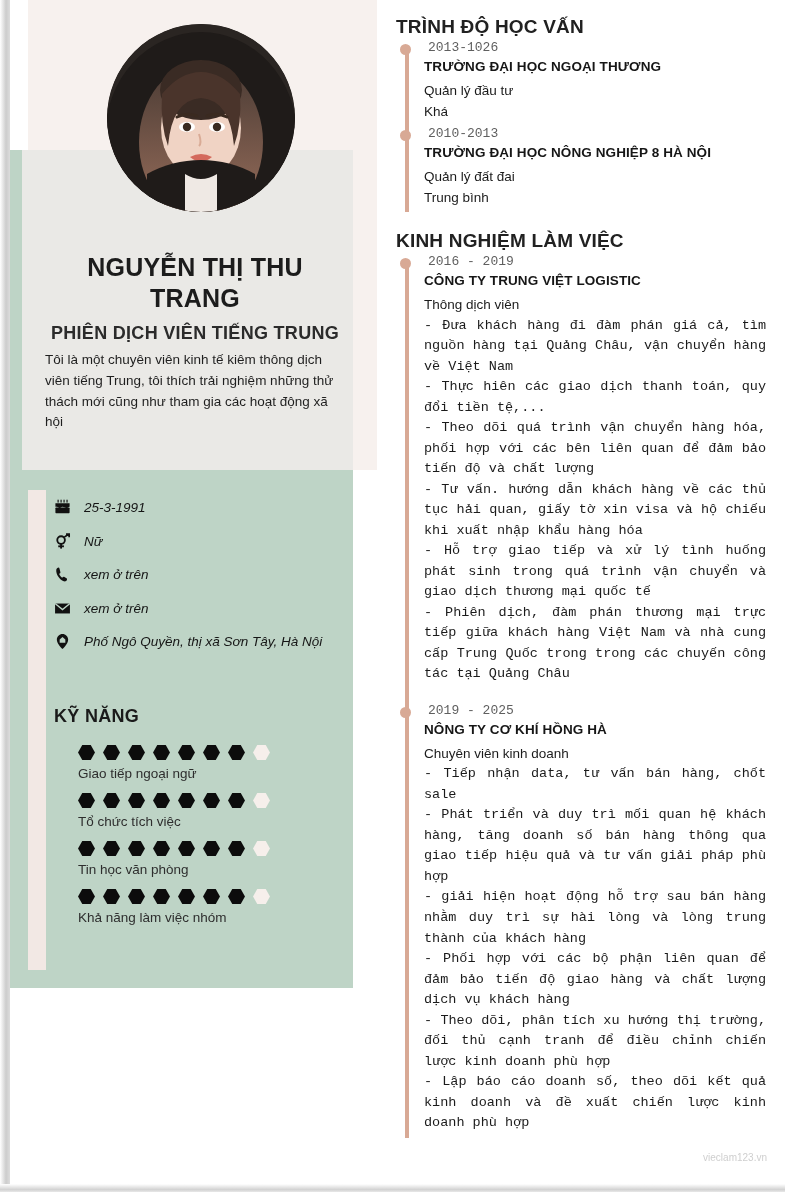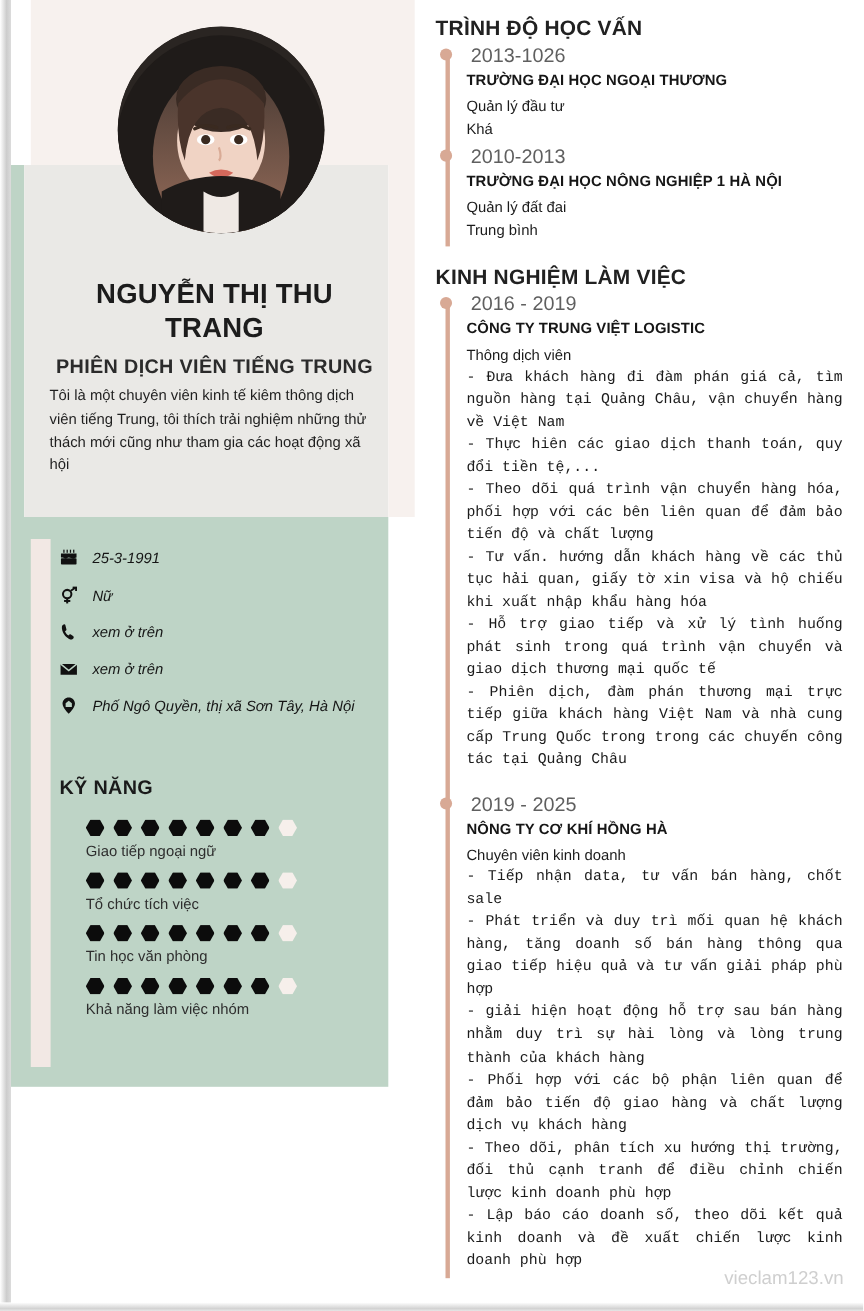--- a/index.html
+++ b/index.html
@@ -188,24 +188,25 @@
   }
   .tl-entry { position: relative; padding-bottom: 4px; }
   .tl-dot {
     position: absolute;
     left: -24px; top: 4px;
     width: 11px; height: 11px;
     border-radius: 50%;
     background: #d8a995;
   }
   .tl-date {
-    font-size: 18px;
+    font-size: 13px;
     color: #5f5f5f;
     padding-left: 4px;
     margin-bottom: 4px;
+    font-family: Liberation Mono, monospace;
   }
   .tl-org {
     font-size: 13.5px;
     font-weight: bold;
     color: #161616;
     letter-spacing: 0.1px;
     margin-bottom: 7px;
   }
   .tl-line {
     font-size: 13.5px;
@@ -213,21 +214,21 @@
     line-height: 1.52;
   }
   .tl-line.just { text-align: justify; font-family: Liberation Mono, monospace; }
   .gap-between { height: 14px; }
   .sec-gap { height: 18px; }
 
   
   .watermark {
     position: absolute;
     right: 18px; top: 1152px;
-    font-size: 17px;
+    font-size: 10px;
     color: #cfcfcf;
   }
 </style>
 </head>
 <body>
 
 <div id="page">
 
   <div class="left-edge-shade"></div>
   <div class="panel-pink-top"></div>
@@ -404,21 +405,21 @@
         <span class="tl-dot"></span>
         <div class="tl-date">2013-1026</div>
         <div class="tl-org">TRƯỜNG ĐẠI HỌC NGOẠI THƯƠNG</div>
         <div class="tl-line">Quản lý đầu tư</div>
         <div class="tl-line">Khá</div>
       </div>
 
       <div class="tl-entry">
         <span class="tl-dot"></span>
         <div class="tl-date">2010-2013</div>
-        <div class="tl-org">TRƯỜNG ĐẠI HỌC NÔNG NGHIỆP 1 HÀ NỘI</div>
+        <div class="tl-org">TRƯỜNG ĐẠI HỌC NÔNG NGHIỆP 8 HÀ NỘI</div>
         <div class="tl-line">Quản lý đất đai</div>
         <div class="tl-line">Trung bình</div>
       </div>
     </div>
 
     <div class="sec-gap"></div>
 
     <div class="section-heading">KINH NGHIỆM LÀM VIỆC</div>
     <div class="timeline">
       <div class="timeline-rail"></div>

